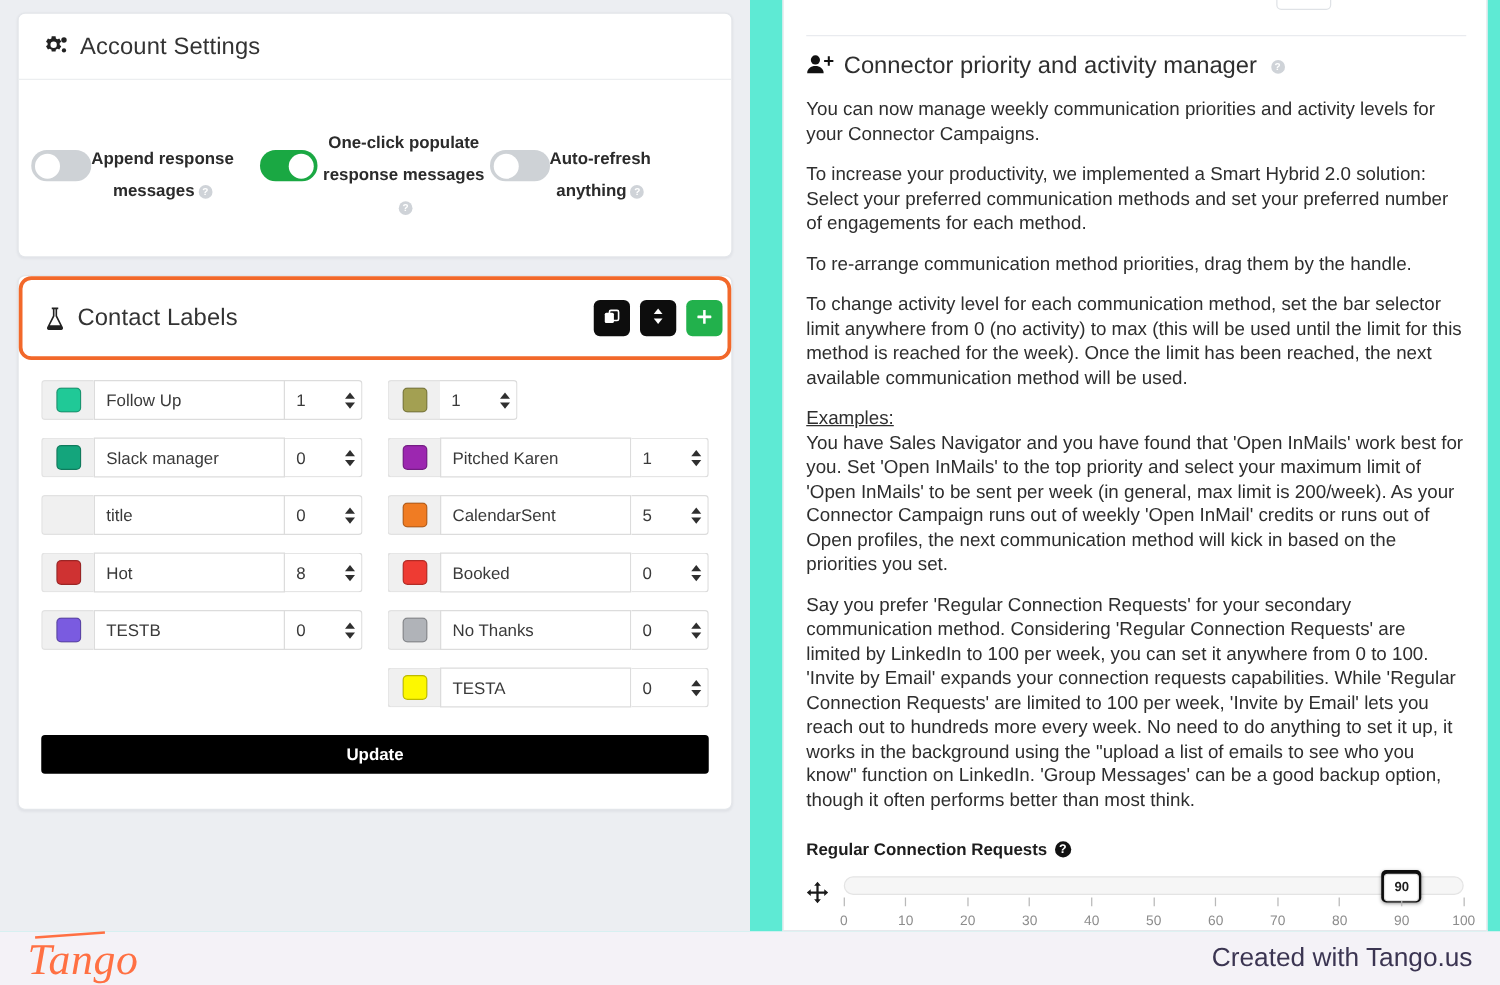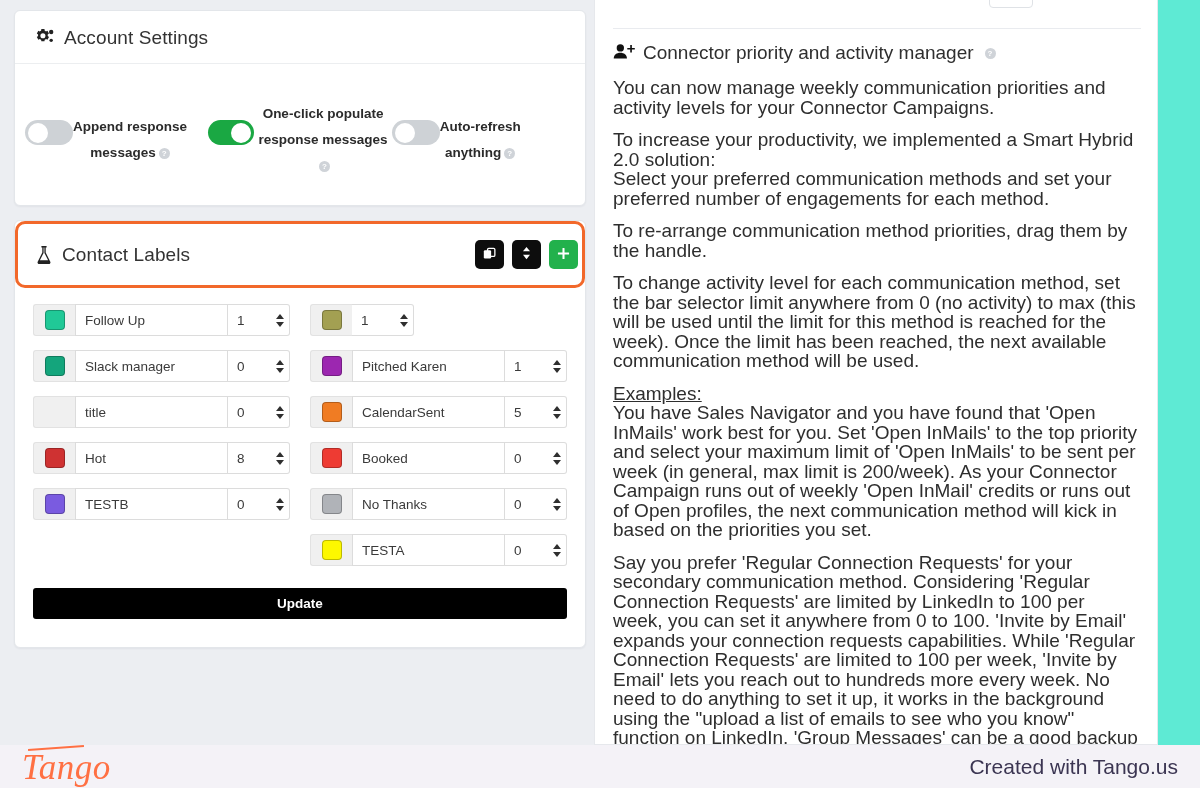--- a/index.html
+++ b/index.html
@@ -110,40 +110,40 @@
   .update-btn {
     display:block; width: calc(100% - 36px); margin: 8px 18px 0 18px;
     background: #000; color: #fff; border: none; border-radius: 3px;
     height: 31px; font-size: 13.5px; font-weight: bold; cursor: pointer;
     font-family: "Liberation Sans", sans-serif;
   }
   .labels-foot { height: 28px; }
 
   
   .right-col {
-    position: absolute; left: 594px; top: 0; width: 564px; height: 745px;
+    position: absolute; left: 626px; top: 0; width: 564px; height: 745px;
     background: #ffffff; border: 1px solid #e6e8ec; border-top: none;
     overflow: hidden;
   }
   .ghost-btn {
     position:absolute; left: 394px; top:-12px; width: 44px; height: 20px;
     border: 1px solid #dfe2e6; border-radius: 4px; background:#fff;
   }
   .rdiv { position:absolute; left: 18px; top: 28px; width: 528px; height: 1px; background: #e9ebef; }
 
   .rc-body { padding: 42px 18px 0 18px; }
   .rc-title {
     font-size: 19px; color: #2f2f2f; font-weight: 400;
     display:flex; align-items:center; gap: 8px; margin-bottom: 14px;
   }
   .user-ico { width: 22px; height: 20px; color:#111; }
-  .p { font-size: 19px; color: #2e2e2e; line-height: 19.5px; margin-bottom: 13px; }
+  .p { font-size: 15px; color: #2e2e2e; line-height: 19.5px; margin-bottom: 13px; }
   .u { text-decoration: underline; }
 
-  .slider-sec { margin-top: 22px; font-style: italic; }
+  .slider-sec { margin-top: 22px; }
   .sl-title {
     font-size: 13.5px; font-weight: bold; color:#1d1d1d;
     display:flex; align-items:center; gap:6px; margin-bottom: 14px;
   }
   .q-dark {
     display:inline-flex;align-items:center;justify-content:center;
     width:13px;height:13px;border-radius:50%;background:#111;color:#fff;
     font-size:10px;font-weight:bold;line-height:1;
   }
   .sl-row { display:flex; align-items: flex-start; gap: 12px; }

